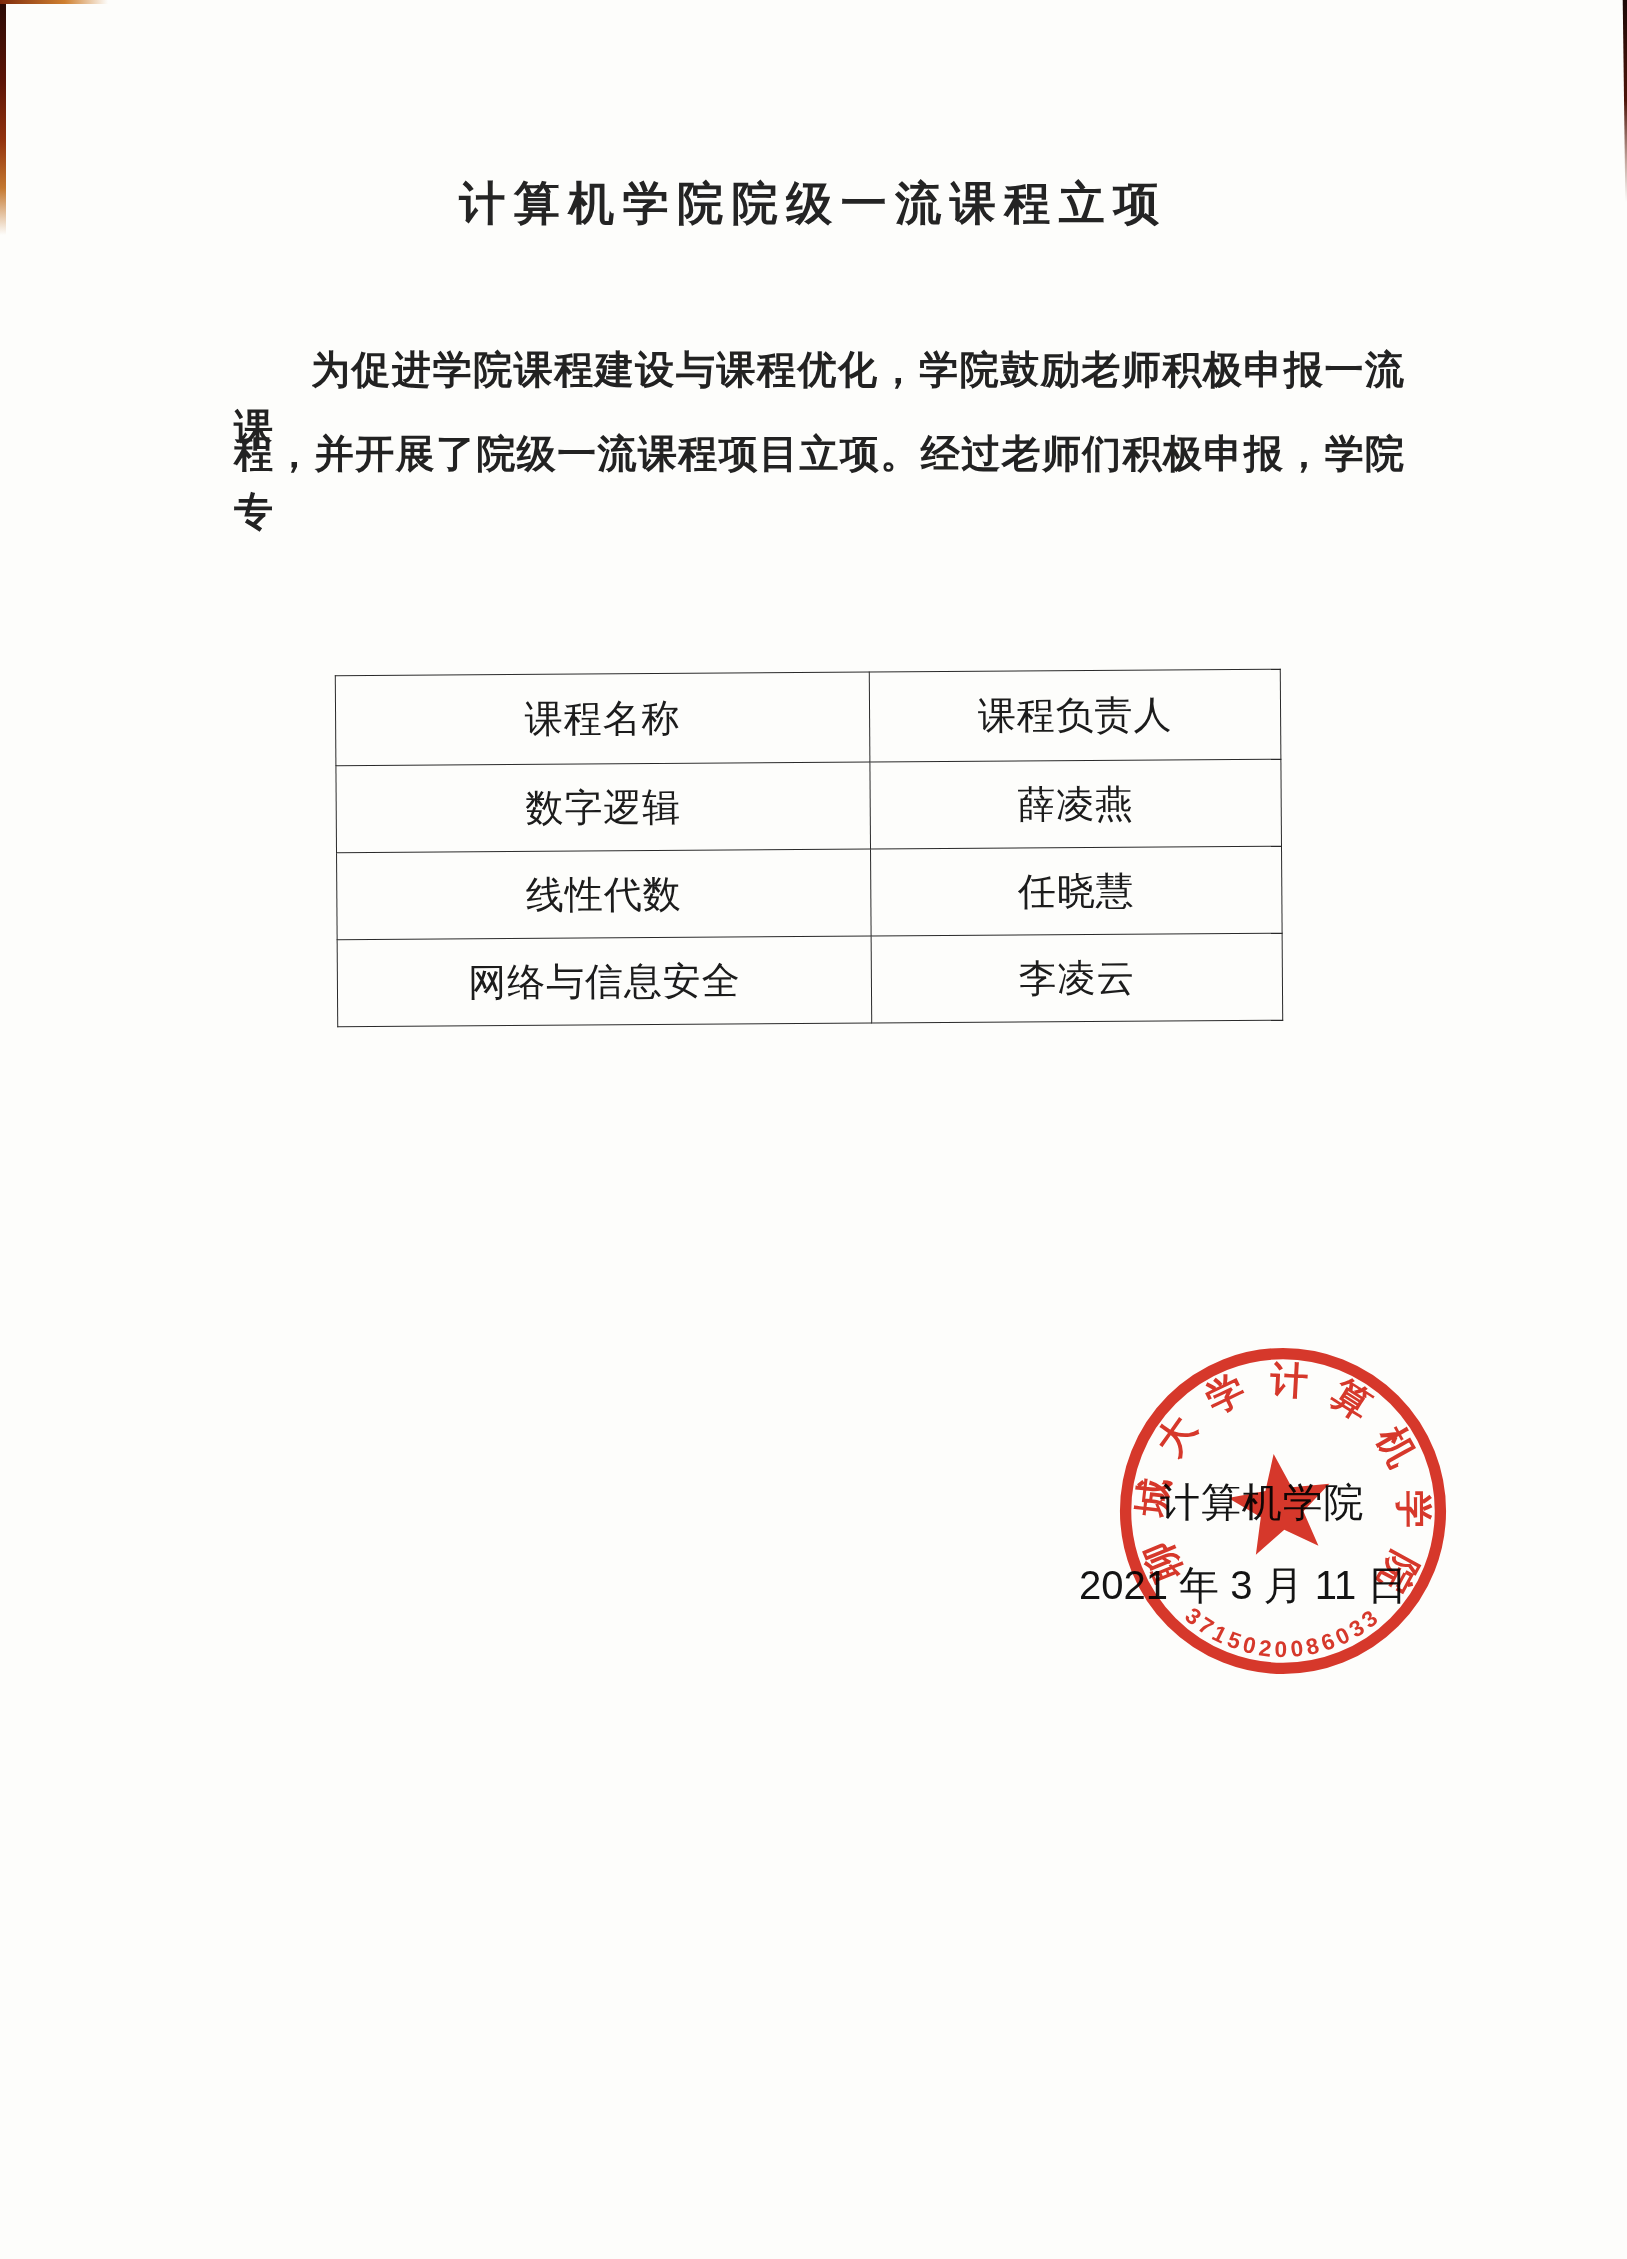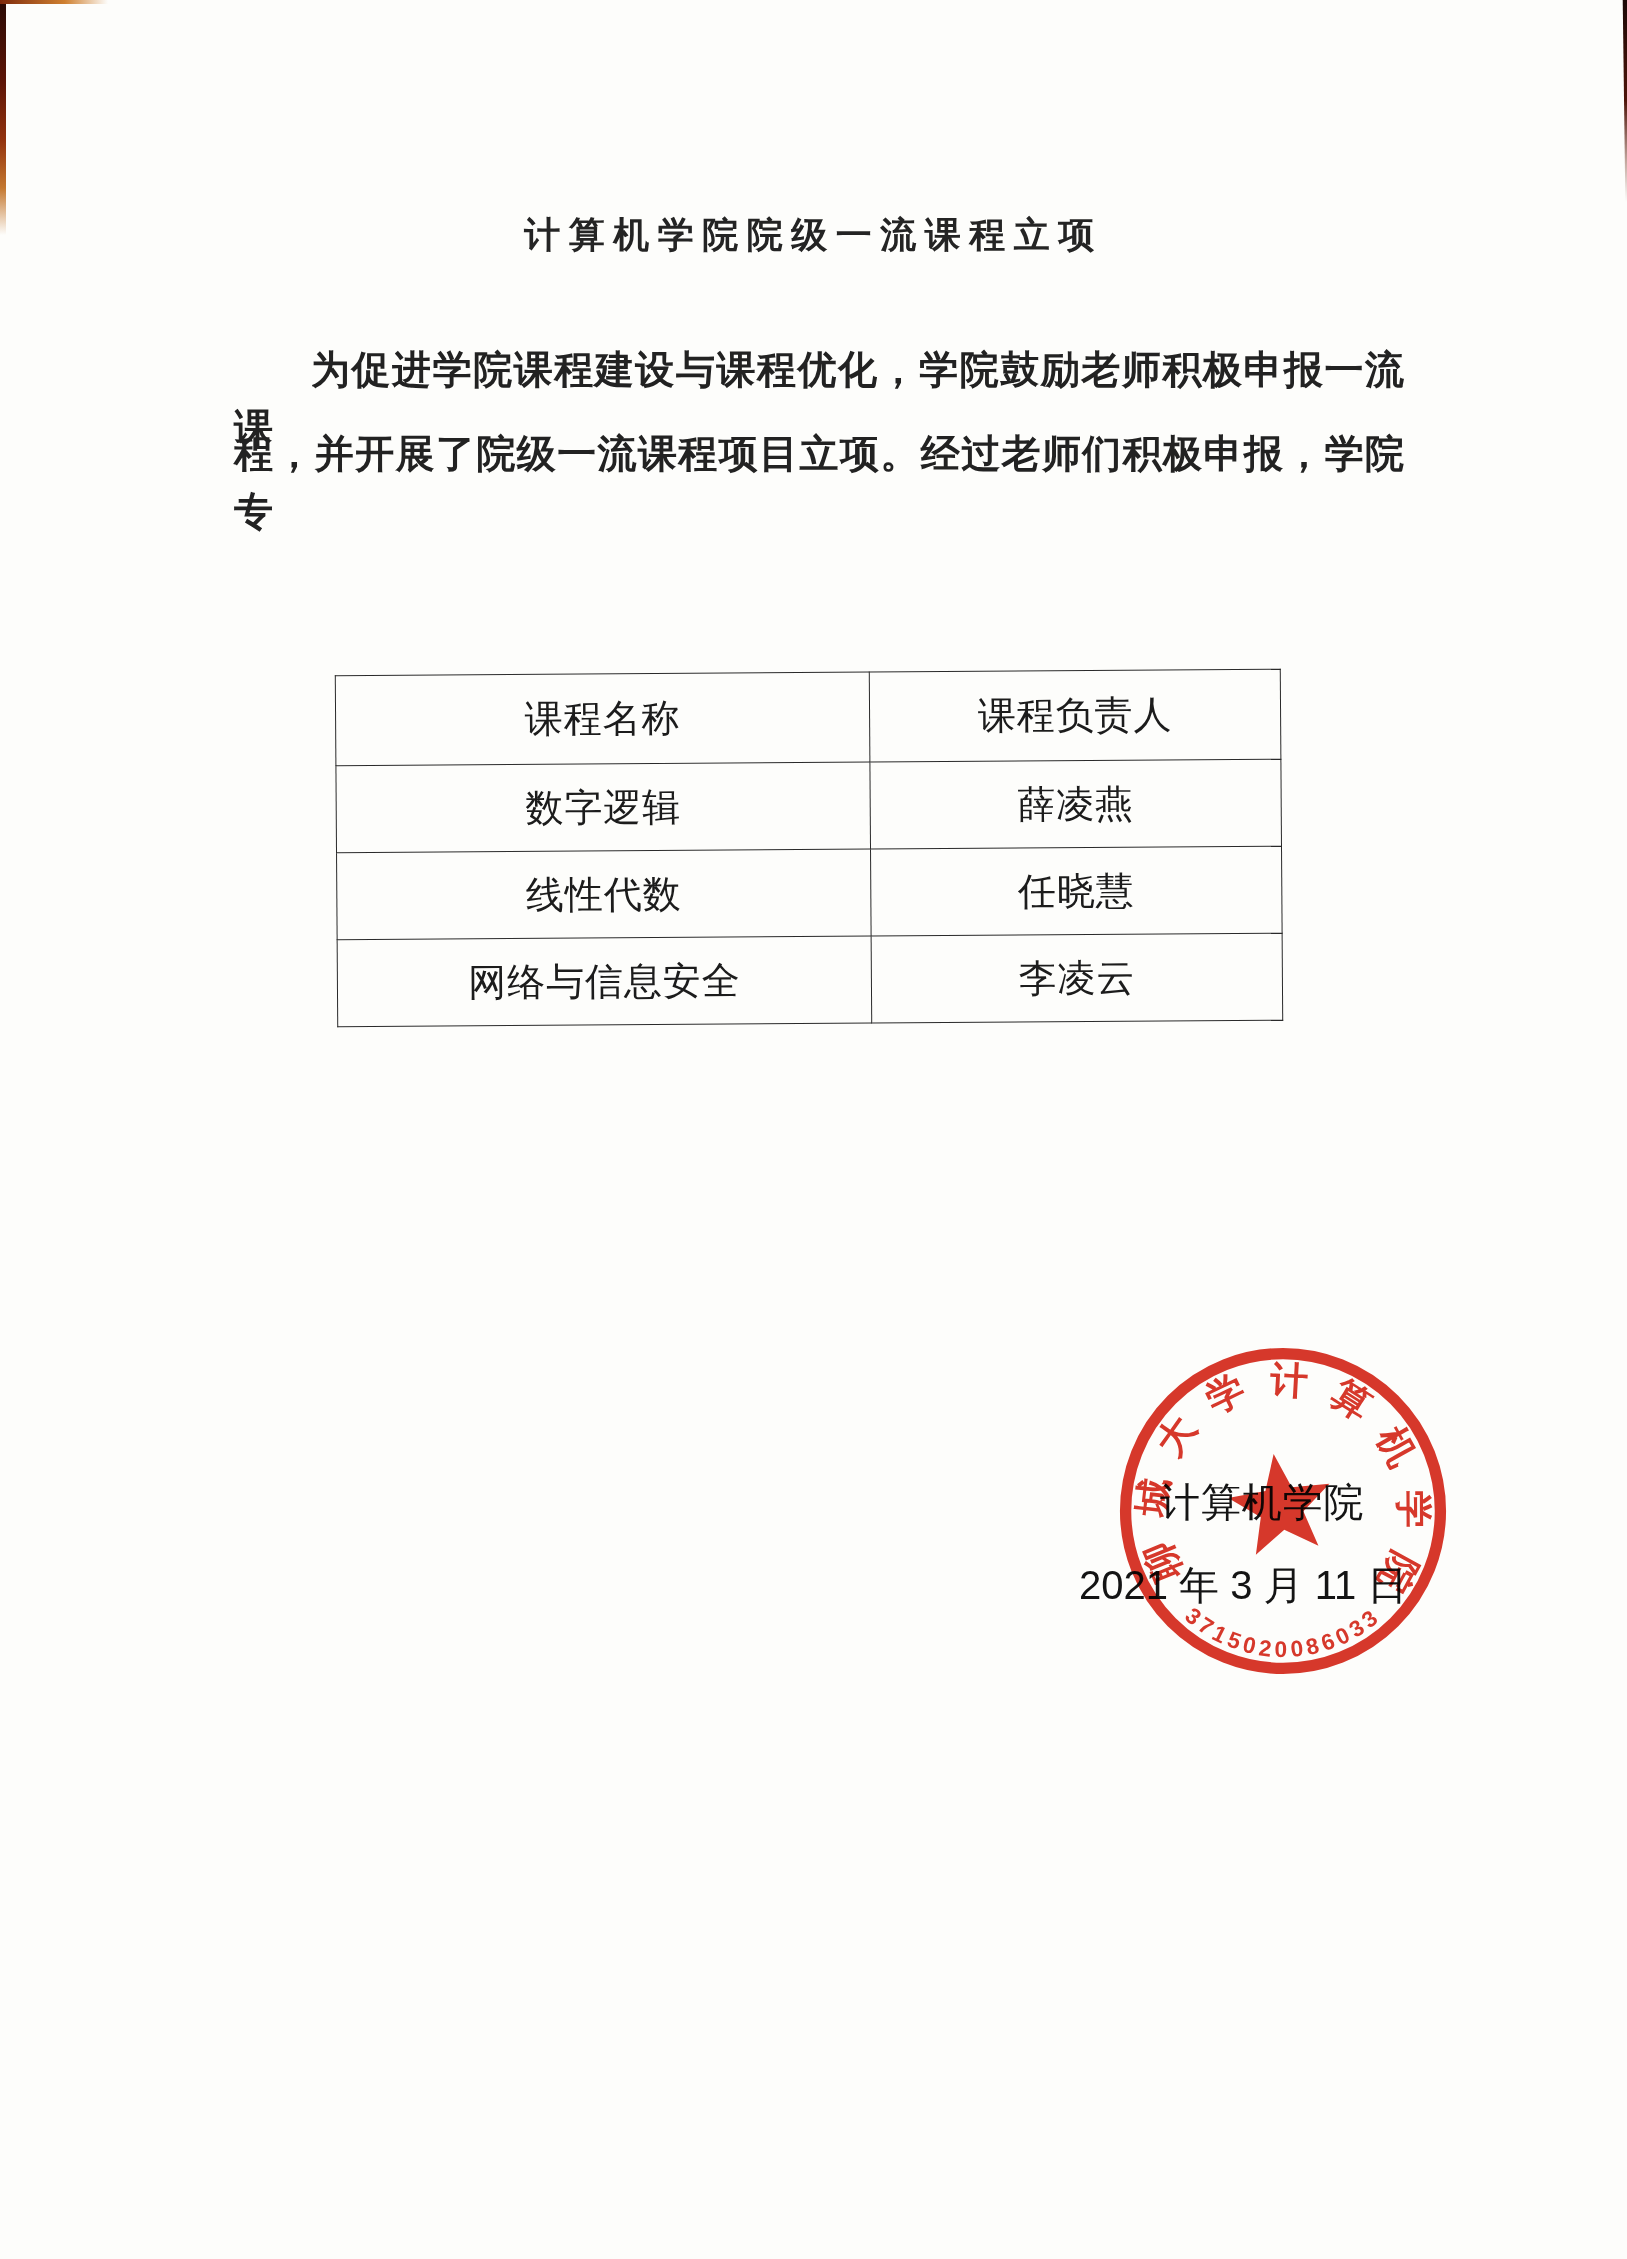--- a/index.html
+++ b/index.html
@@ -20,22 +20,22 @@
     background:linear-gradient(to right,#7e2a0c,#cf8030 60%,rgba(207,128,48,0) 100%);
   }
   .edge-right{
     position:absolute;right:0;top:0;width:6.6px;height:202px;z-index:10;
     background:linear-gradient(to bottom,#1c0906,#4f150a 50%,rgba(110,40,20,.4) 80%,rgba(110,40,20,0) 100%);
     clip-path:polygon(35% 0,100% 0,100% 100%,75% 100%);
   }
   
   .doc-title{
     position:absolute;left:0;top:175px;width:1627px;
-    text-align:center;font-size:36px;font-weight:bold;
-    letter-spacing:8.5px;color:#242424;line-height:56px;margin-top:32px;
+    text-align:center;font-size:46px;font-weight:bold;
+    letter-spacing:8.5px;color:#242424;line-height:56px;
   }
   
   .body-text{
     position:absolute;left:234px;top:341px;width:1171px;
     font-size:39px;color:#222;letter-spacing:0.9px;
   }
   .body-line{height:84px;line-height:58px;white-space:nowrap;font-weight:bold;}
   .body-line.justified{white-space:normal;text-align:justify;text-align-last:justify;}
   .body-line.indented{text-indent:77px;}
   

